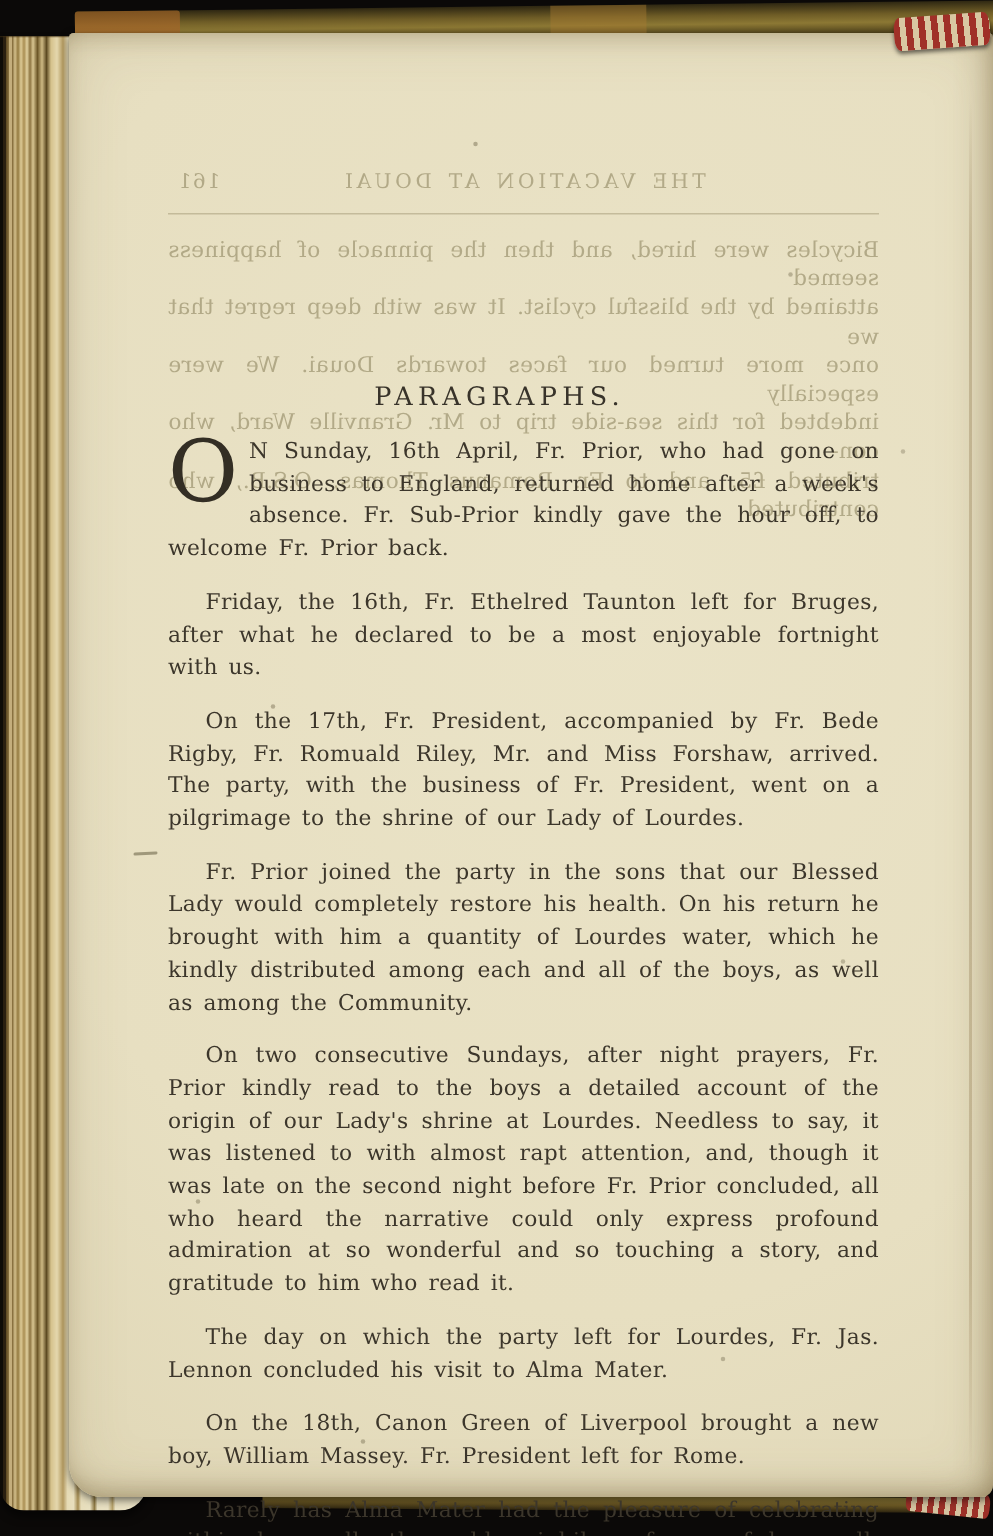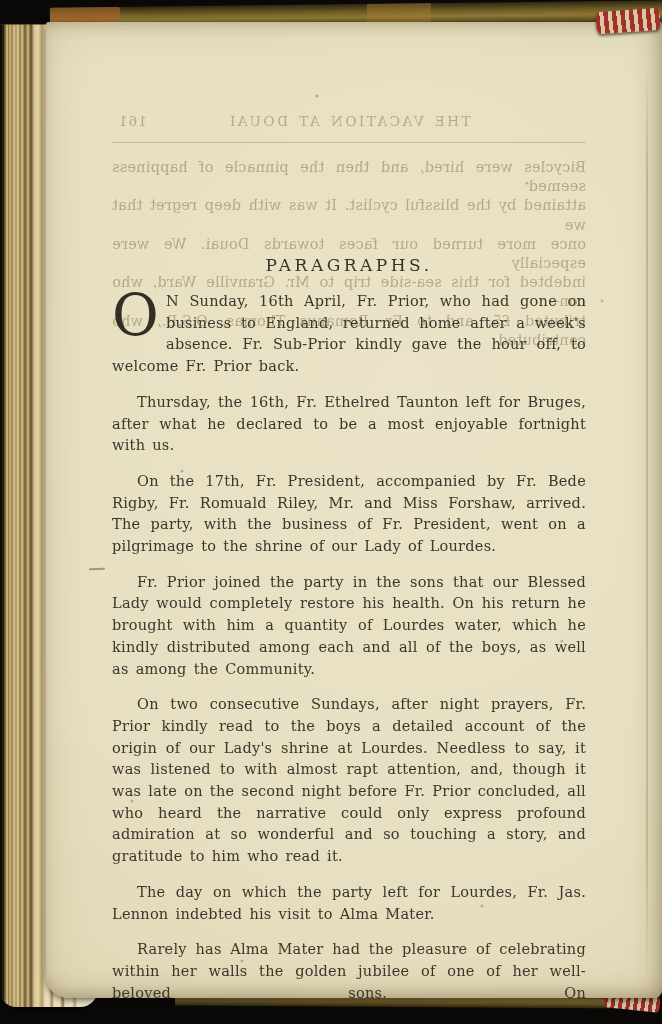--- a/index.html
+++ b/index.html
@@ -113,21 +113,21 @@
     font-size: 13.5px; letter-spacing: 2.5px; line-height: 15px;
   }
   .bleed-pagenum { position: absolute; right: 6px; top: 0; letter-spacing: 1px; }
   .bleed-rule {
     height: 1px; margin: 13px 0 15px 0;
     background: rgba(128, 118, 80, 0.35);
   }
 
   
   .page-title {
-    position: absolute; left: 66px; top: 233px; width: 474px;
+    position: absolute; left: 50px; top: 233px; width: 474px;
     text-align: center;
     font-size: 17px; letter-spacing: 3.5px;
     color: #38332a;
   }
   .body-text {
     position: absolute; left: 66px; top: 269px; width: 474px;
     font-size: 14.5px; line-height: 21.7px;
     color: #3c362b;
     text-align: justify;
     word-spacing: 2.2px; letter-spacing: 0.25px;
@@ -193,25 +193,26 @@
           <div>once more turned our faces towards Douai.  We were especially</div>
           <div>indebted for this sea-side trip to Mr. Granville Ward, who con-</div>
           <div>tributed £5, and to Fr. Romanus Thomas, O.S.B., who contributed</div>
         </div>
     </div>
 
     <div class="page-title">PARAGRAPHS.</div>
 
     <div class="body-text" id="paragraphs">
         <p class="has-drop"><span class="dropcap">O</span>N Sunday, 16th April, Fr. Prior, who had gone on business to England, returned home after a week's absence.  Fr. Sub-Prior kindly gave the hour off, to welcome Fr. Prior back.</p>
-        <p>Thursday, the 16th, Fr. Ethelred Taunton left for Bruges, after what he declared to be a most enjoyable fortnight with us.</p>
+        <p>Friday, the 16th, Fr. Ethelred Taunton left for Bruges, after what he declared to be a most enjoyable fortnight with us.</p>
         <p>On the 17th, Fr. President, accompanied by Fr. Bede Rigby, Fr. Romuald Riley, Mr. and Miss Forshaw, arrived.  The party, with the business of Fr. President, went on a pilgrimage to the shrine of our Lady of Lourdes.</p>
         <p>Fr. Prior joined the party in the sons that our Blessed Lady would completely restore his health.  On his return he brought with him a quantity of Lourdes water, which he kindly distributed among each and all of the boys, as well as among the Community.</p>
         <p>On two consecutive Sundays, after night prayers, Fr. Prior kindly read to the boys a detailed account of the origin of our Lady's shrine at Lourdes.  Needless to say, it was listened to with almost rapt attention, and, though it was late on the second night before Fr. Prior concluded, all who heard the narrative could only express profound admiration at so wonderful and so touching a story, and gratitude to him who read it.</p>
-        <p>The day on which the party left for Lourdes, Fr. Jas. Lennon indebted his visit to Alma Mater.</p>
+        <p>The day on which the party left for Lourdes, Fr. Jas. Lennon concluded his visit to Alma Mater.</p>
+        <p>On the 18th, Canon Green of Liverpool brought a new boy, William Massey.  Fr. President left for Rome.</p>
         <p class="last-para">Rarely has Alma Mater had the pleasure of celebrating within her walls the golden jubilee of one of her well-beloved sons.  On</p>
       </div>
 
     <div class="pencil-dash"></div>
     <div class="speckles"></div>
     <div class="page-crease"></div>
   </div>
 
 </div>
 

